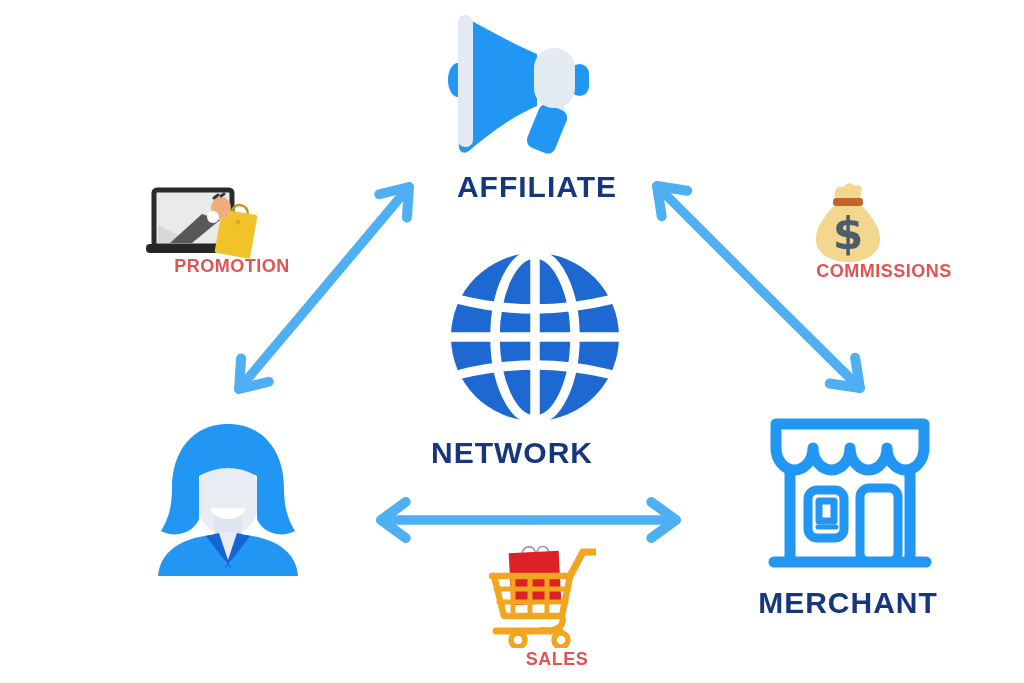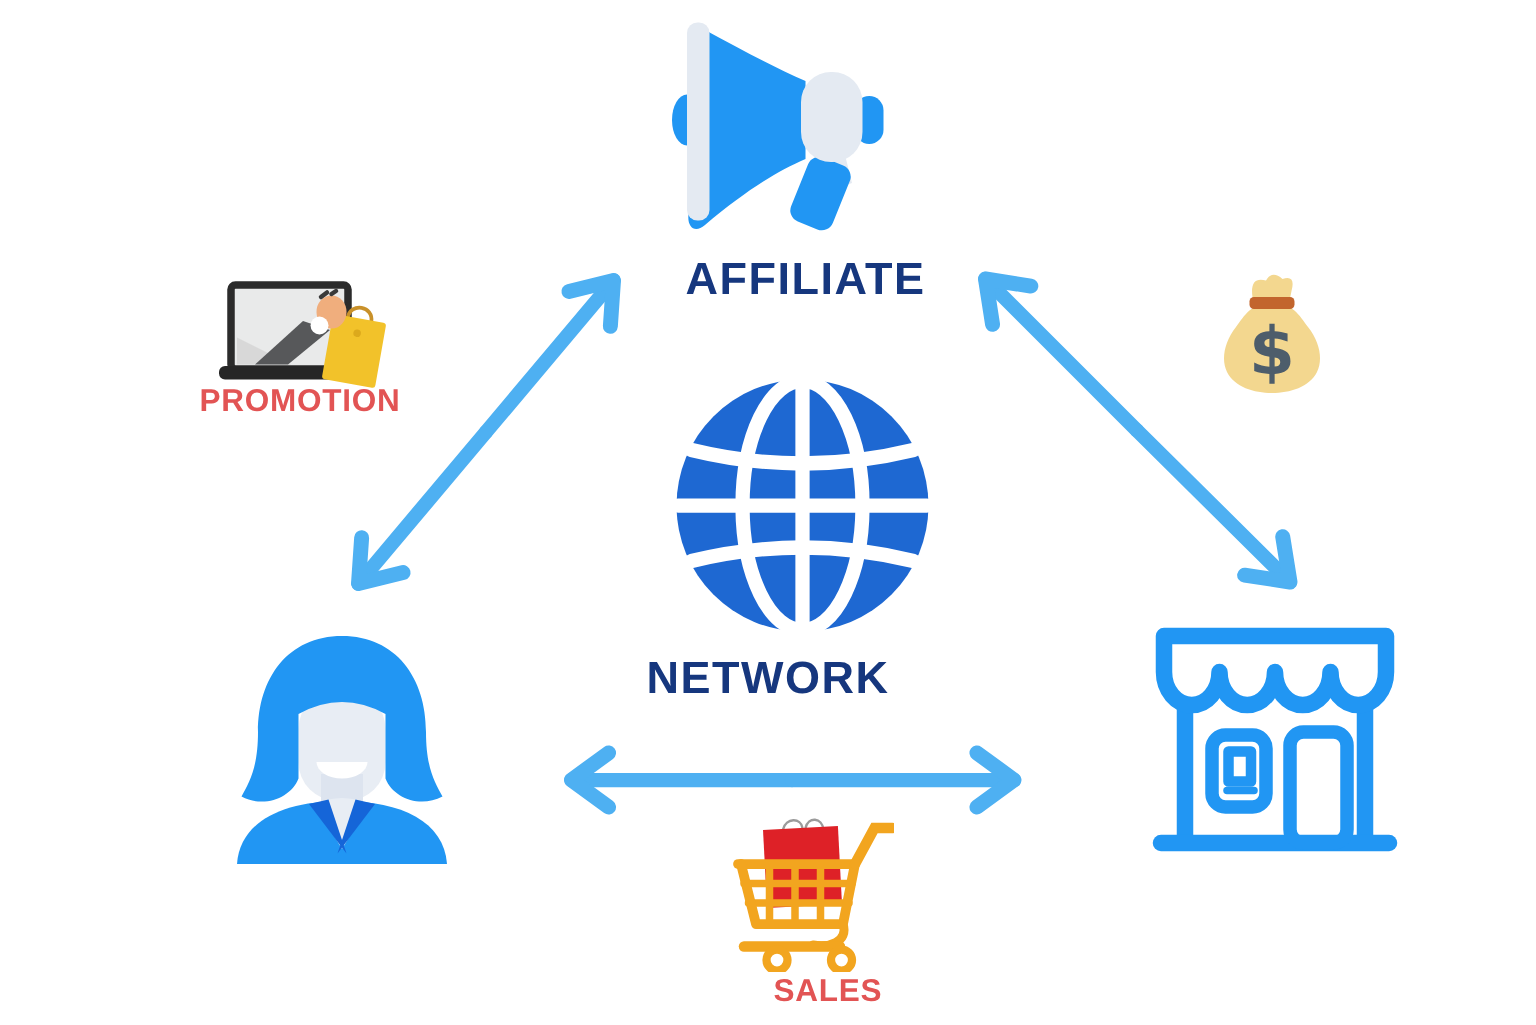--- a/index.html
+++ b/index.html
@@ -1,21 +1,21 @@
 <!DOCTYPE html>
 <html style="--node-label: #16377E; --flow-label: #E25454; --arrow: #4EB0F2; --primary-blue: #2196F3; --globe-blue: #1E68D2; --icon-light: #E4EAF2; --cart-orange: #F2A51F; --bag-red: #DE2127; --money-bag-tan: #F3D78F;"><head>
 <meta charset="utf-8">
 <style>
   html,body{margin:0;padding:0;background:#fff;}
   .canvas{position:relative;width:997px;height:683px;background:#fff;overflow:hidden;
           font-family:"Liberation Sans",sans-serif;}
   .abs{position:absolute;}
   .lbl{position:absolute;transform:translateX(-50%);font-weight:700;white-space:nowrap;}
   .lbl-node{font-size:30px;color:var(--node-label,#16377E);letter-spacing:1px;}
-  .lbl-flow{font-size:21px;color:var(--flow-label,#E25454);letter-spacing:.5px;}
+  .lbl-flow{font-size:18px;color:var(--flow-label,#E25454);letter-spacing:.5px;margin-left:32px;}
 </style>
 </head>
 <body>
 
 <div class="canvas">
 
   <svg class="abs" style="left:0;top:0" width="1024" height="683" viewBox="0 0 1024 683">
     <defs>
       <marker id="ah" viewBox="0 0 6 6" markerWidth="6" markerHeight="6" refX="4.8" refY="3" orient="auto" markerUnits="strokeWidth">
         <path d="M2.2,1.1 L4.8,3 L2.2,4.9" fill="none" stroke="#4EB0F2" stroke-width="1.05" stroke-linecap="round" stroke-linejoin="round"></path>
@@ -75,20 +75,21 @@
     <g stroke="#2196F3" fill="none" stroke-linecap="round" stroke-linejoin="round">
       <path d="M28,56 V146 M148,56 V146" stroke-width="11"></path>
       <path d="M12,148 H164" stroke-width="11"></path>
       <path d="M14,10 H162 V34 A18.5,22 0 0 1 125,34 A18.5,22 0 0 1 88,34 A18.5,22 0 0 1 51,34 A18.5,22 0 0 1 14,34 Z" stroke-width="11" fill="#FFFFFF"></path>
       <rect x="46" y="76" width="36" height="48" rx="9" stroke-width="9"></rect>
       <rect x="57" y="87" width="15" height="20" stroke-width="7"></rect>
       <path d="M56,113 H74" stroke-width="5"></path>
       <rect x="98" y="74" width="38" height="74" rx="9" stroke-width="9"></rect>
     </g>
   </svg>
+  <div class="lbl lbl-node" style="left:848px;top:586px">MERCHANT</div>
 
   <svg class="abs" style="left:144px;top:186px" width="116" height="78" viewBox="0 0 116 78">
     <rect x="10" y="4" width="78" height="56" rx="3" fill="#E9EAEA" stroke="#2B2B2B" stroke-width="5"></rect>
     <polygon points="14,57 50,57 14,39" fill="#D8D8D8"></polygon>
     <polygon points="26,57 58,28 76,34 48,57" fill="#57585A"></polygon>
     <rect x="2" y="58" width="92" height="9" rx="4" fill="#262626"></rect>
     <g transform="rotate(10 92 48)">
       <path d="M84,27 C84,16 100,16 100,27" stroke="#C9912A" stroke-width="2.5" fill="none"></path>
       <rect x="74" y="26" width="36" height="44" rx="2" fill="#F2C22A"></rect>
       <circle cx="92" cy="36" r="2.5" fill="#DCA91C"></circle>
@@ -98,31 +99,32 @@
     <circle cx="69" cy="31" r="6" fill="#FFFFFF"></circle>
   </svg>
   <div class="lbl lbl-flow" style="left:200px;top:256px">PROMOTION</div>
 
   <svg class="abs" style="left:806px;top:178px" width="84" height="84" viewBox="0 0 84 84">
     <path d="M29,20 Q27,6 38,9 Q42,2 49,8 Q58,5 55,16 L53,26 H31 Z" fill="#F3D78F"></path>
     <path d="M42,24 C28,24 24,32 18,40 C10,50 8,62 12,70 C17,80 30,84 42,84 C54,84 67,80 72,70 C76,62 74,50 66,40 C60,32 56,24 42,24 Z" fill="#F3D78F"></path>
     <rect x="27" y="20" width="30" height="8" rx="3" fill="#C2652D"></rect>
     <text x="42" y="71" text-anchor="middle" font-size="44" font-weight="bold" font-family="DejaVu Sans, sans-serif" fill="#4D5D6B">$</text>
   </svg>
+  <div class="lbl lbl-flow" style="left:852px;top:261px">COMMISSIONS</div>
 
   <svg class="abs" style="left:482px;top:544px" width="114" height="104" viewBox="0 0 114 104">
     <path d="M40,9 C42,1 52,1 53,8 M55,8 C57,0 66,1 67,9" stroke="#9B9B9B" stroke-width="1.6" fill="none"></path>
     <rect x="28" y="8" width="50" height="52" fill="#DE2127" transform="rotate(-3 53 34)"></rect>
     <g stroke="#F2A51F" fill="none" stroke-linecap="round">
       <path d="M31,33 V71 M48,33 V71 M65,33 V71" stroke-width="5"></path>
       <path d="M14,45 H86 M17,58 H84" stroke-width="5"></path>
       <path d="M10,32 H88" stroke-width="6.5"></path>
       <path d="M12,32 L22,72 H80 L88,32" stroke-width="6.5" stroke-linejoin="round"></path>
       <path d="M88,32 L101,8 H113" stroke-width="7"></path>
       <path d="M80,72 C84,84 70,88 60,86" stroke-width="6"></path>
       <path d="M14,87 H78" stroke-width="7"></path>
       <circle cx="36" cy="96" r="7" stroke-width="5.5" fill="#FFFFFF"></circle>
       <circle cx="79" cy="96" r="7" stroke-width="5.5" fill="#FFFFFF"></circle>
     </g>
   </svg>
-  <div class="lbl lbl-flow" style="left:552px;top:649px">SALES</div>
+  <div class="lbl lbl-flow" style="left:525px;top:649px">SALES</div>
 
 </div>
 
 </body></html>

